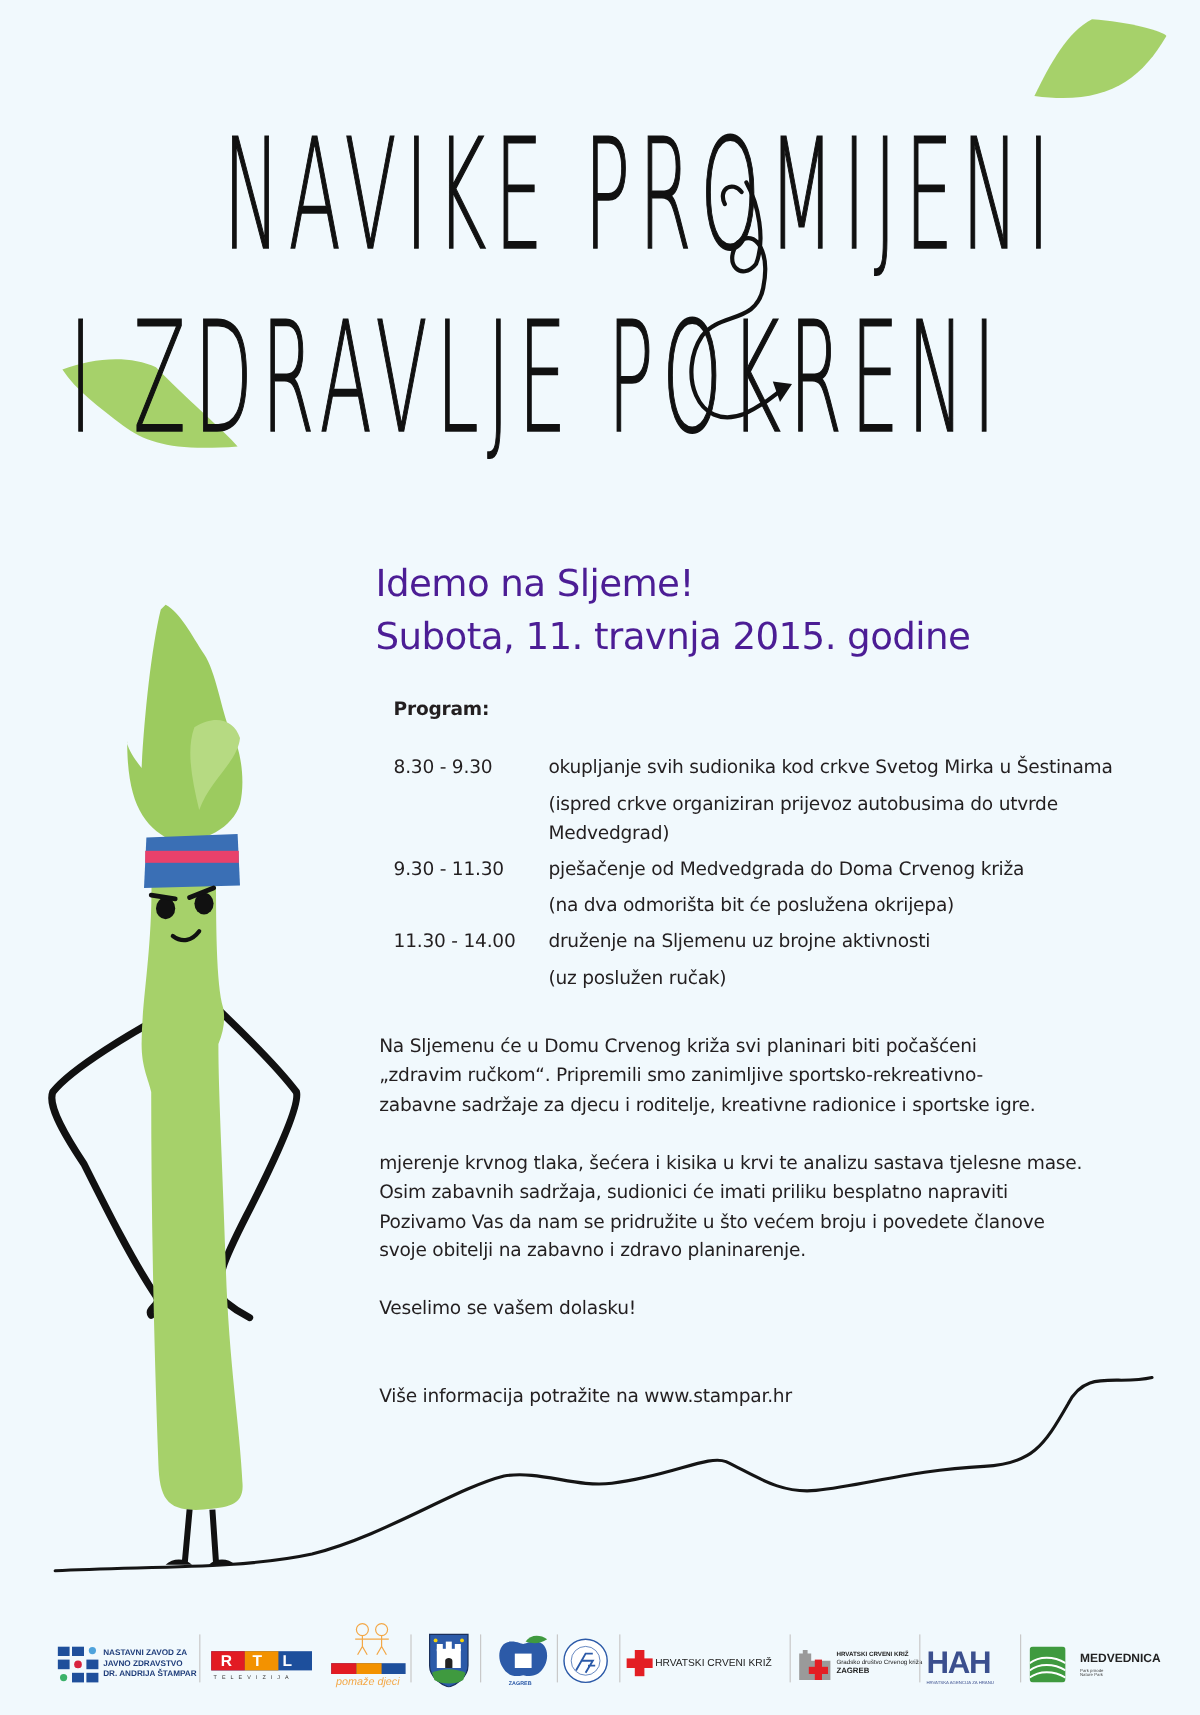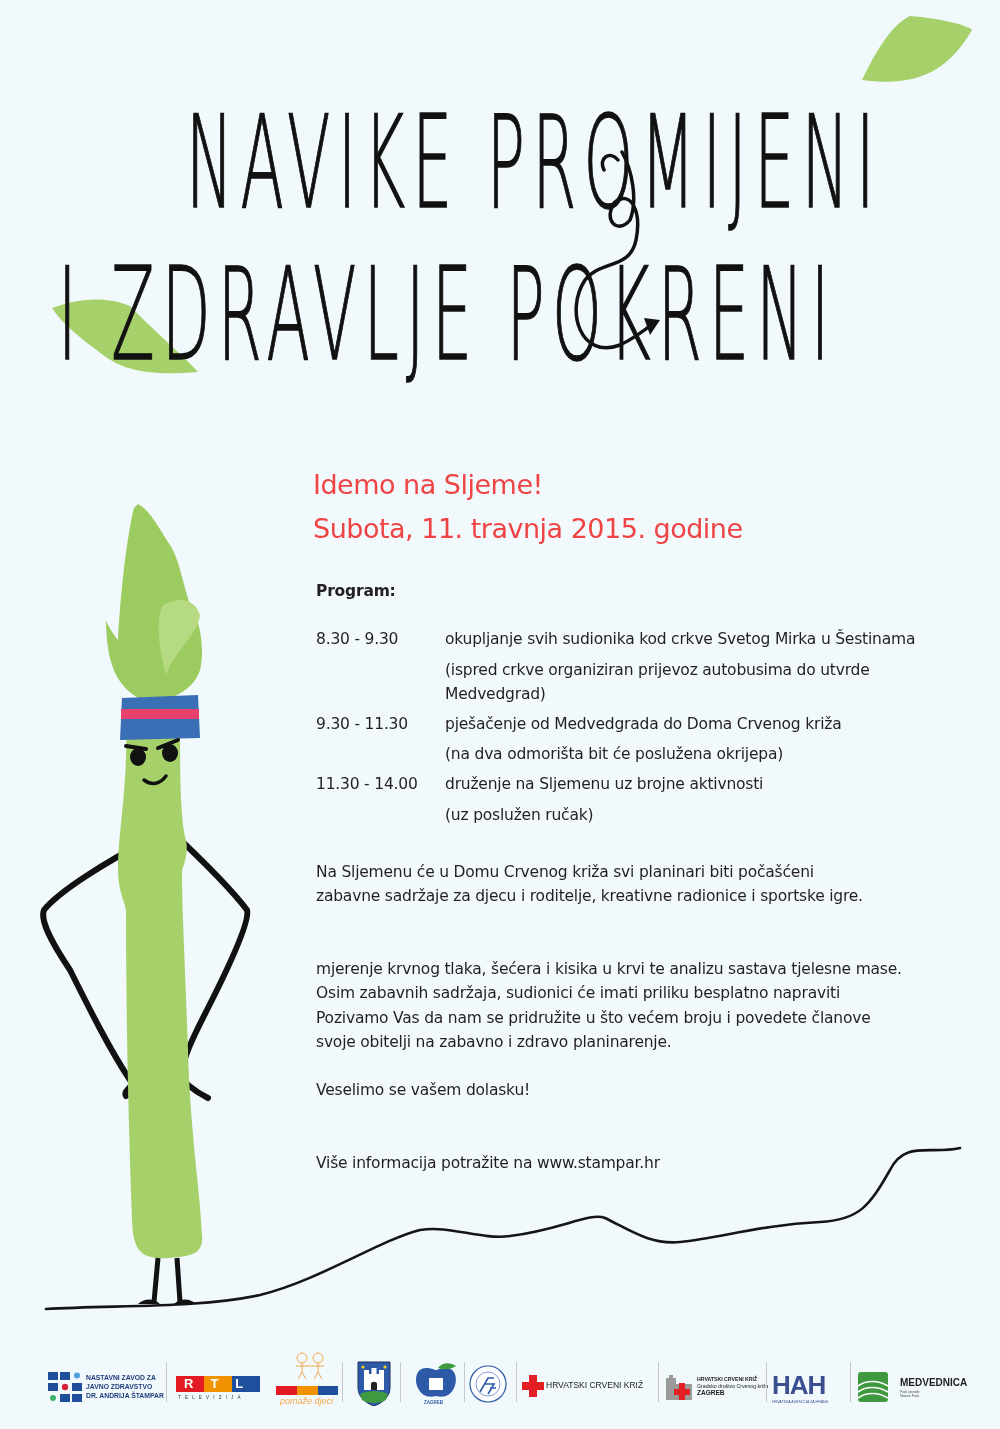--- a/index.html
+++ b/index.html
@@ -20,30 +20,30 @@
     white-space: nowrap;
     letter-spacing: 8px;
     transform-origin: left top;
   }
   #title1 { left: 186px; top: 88px; font-size: 88px; transform: scaleX(0.72) scaleY(1.45); letter-spacing: 10px; }
   #title2 { left: 58px; top: 240px; font-size: 88px; transform: scaleX(0.72) scaleY(1.45); letter-spacing: 10px; }
   .title-line span { -webkit-text-stroke: 1px #111; }
 
   
   .event-h {
-    position: absolute; left: 313px; color: #ef4444;
-    font-family: "DejaVu Sans", sans-serif; font-size: 27px; white-space: nowrap;
+    position: absolute; left: 313px; color: #4c1d95;
+    font-family: "DejaVu Sans", sans-serif; font-size: 31px; white-space: nowrap;
     letter-spacing: -0.5px;
   }
   #event-name { top: 469px; }
   #event-date { top: 513px; }
 
   .body-txt {
     position: absolute; font-family: "DejaVu Sans", sans-serif;
-    font-size: 15.5px; color: #231f20; white-space: nowrap; letter-spacing: -0.2px;
+    font-size: 15.5px; color: #231f20; white-space: nowrap; letter-spacing: -0.2px; margin-left: 12px;
   }
   #program-label { left: 316px; top: 582px; font-weight: bold; }
   .time { position: absolute; left: 316px; }
   .desc { position: absolute; left: 445px; }
 
   .para { position: absolute; left: 316px; font-family: "DejaVu Sans", sans-serif; font-size: 15.5px; color:#231f20; line-height: 24.3px; white-space: nowrap; letter-spacing: -0.2px;}
   .para div { height: 24.3px; }
 
   
   .logo { position: absolute; top: 1360px; height: 46px; }
@@ -95,20 +95,21 @@
 <div class="body-txt" style="top:775px;left:0">
   <span class="time">11.30 - 14.00</span>
   <span class="desc">druženje na Sljemenu uz brojne aktivnosti</span>
 </div>
 <div class="body-txt" style="top:806px;left:0">
   <span class="desc">(uz poslužen ručak)</span>
 </div>
 
 <div class="para" style="top:860px">
   <div>Na Sljemenu će u Domu Crvenog križa svi planinari biti počašćeni</div>
+  <div>„zdravim ručkom“. Pripremili smo zanimljive sportsko-rekreativno-</div>
   <div>zabavne sadržaje za djecu i roditelje, kreativne radionice i sportske igre.</div>
 </div>
 <div class="para" style="top:957px">
   <div>mjerenje krvnog tlaka, šećera i kisika u krvi te analizu sastava tjelesne mase.</div>
   <div>Osim zabavnih sadržaja, sudionici će imati priliku besplatno napraviti</div>
   <div>Pozivamo Vas da nam se pridružite u što većem broju i povedete članove</div>
   <div>svoje obitelji na zabavno i zdravo planinarenje.</div>
 </div>
 <div class="para" style="top:1078px">
   <div>Veselimo se vašem dolasku!</div>

